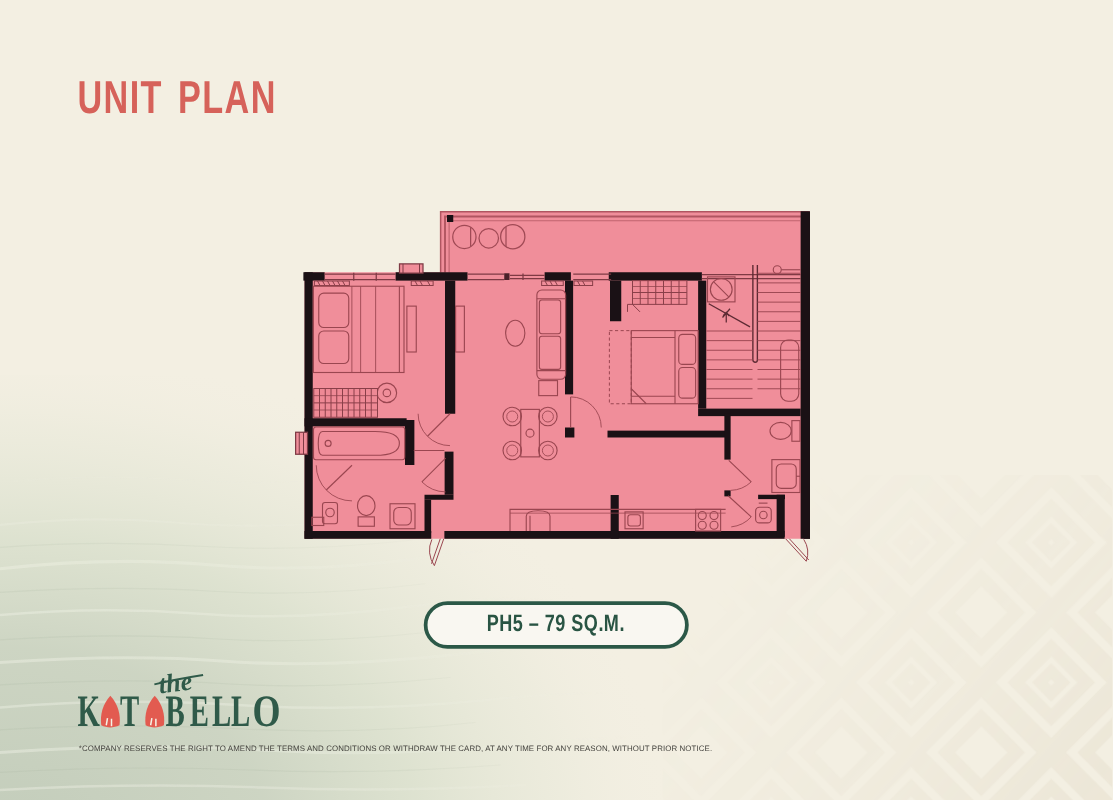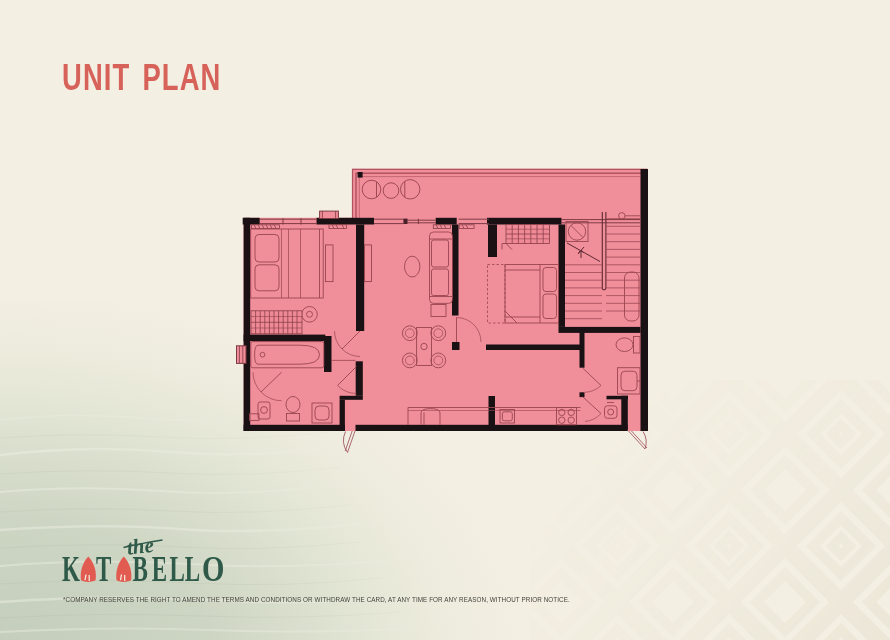--- a/index.html
+++ b/index.html
@@ -414,20 +414,23 @@
 <g fill="none" stroke="#9a4650" stroke-width="0.9">
   <path d="M355,431 L347.5,452.5 M352.2,431 L345.2,451 M347.5,452.5 A21,21 0 0 1 345.5,431.5" stroke-width="0.8"></path>
 </g>
 
 <g fill="none" stroke="#9a4650" stroke-width="0.9">
   <path d="M628.5,431 L645,449 M631.5,431 L647,448 M645,449 A20,20 0 0 0 643,431.5" stroke-width="0.8"></path>
 </g>
 </g>
 </svg>
 
+<div class="abs" style="left:339px;top:481px;width:212px;height:38px;border:3px solid #2b5847;border-radius:21px;background:#f9f7f1;box-sizing:border-box;display:flex;align-items:center;justify-content:center;">
+  <span style="color:#295443;font-weight:bold;font-size:19px;letter-spacing:0.5px;transform:scaleX(0.76);white-space:nowrap;">PH5 – 79 SQ.M.</span>
+</div>
 
 <svg class="abs" style="left:40px;top:527px" width="230" height="70" viewBox="0 0 230 70">
 
   <g transform="rotate(-7 106 20)">
     <text x="87" y="25.5" font-family="Liberation Serif" font-style="italic" font-weight="bold" font-size="21" fill="#2f5a49">the</text>
   </g>
   <path d="M83.5,20.5 Q100,16.5 122.5,13" fill="none" stroke="#2f5a49" stroke-width="1.6"></path>
 
   <g font-family="Liberation Serif" font-weight="bold" font-size="36" fill="#2f5a49">
     <text x="34.4" y="53.6" transform="scale(0.64 1)">K</text>

